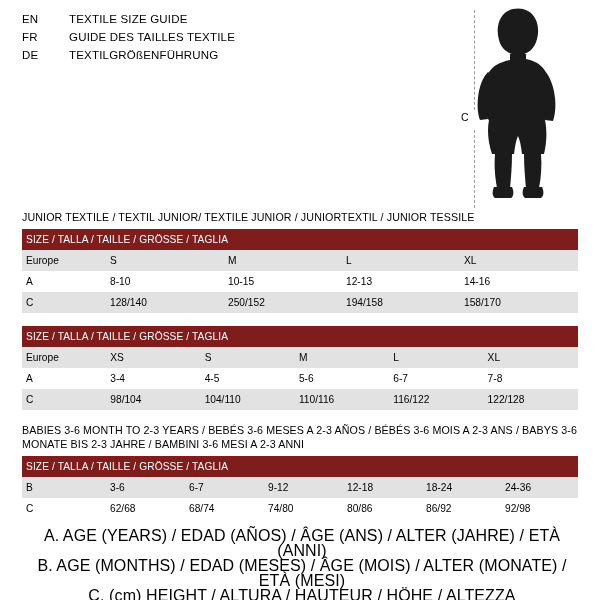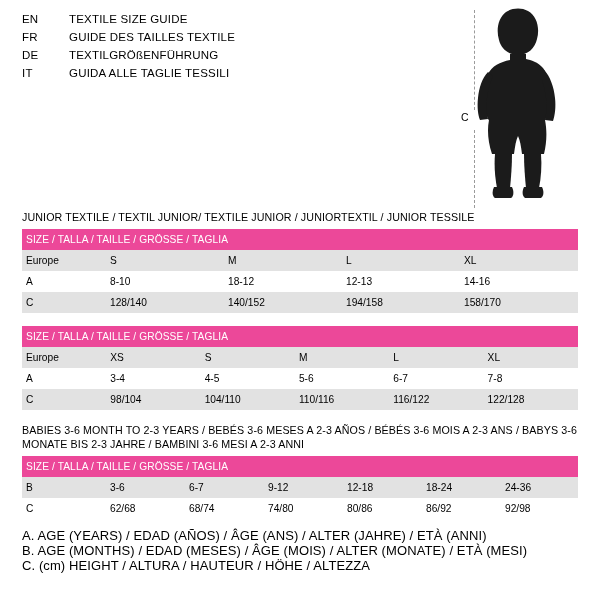--- a/index.html
+++ b/index.html
@@ -98,67 +98,64 @@
   table.size-table td {
     font-size: 10.2px;
     padding: 3px 0 3px 4px;
     border: none;
     vertical-align: middle;
     height: 15px;
     white-space: nowrap;
     overflow: hidden;
   }
   .hdr-row td {
-    background: #ec4899;
+    background: #7f1d1d;
     color: #ffffff;
     font-size: 9.8px;
     letter-spacing: 0.1px;
   }
   .shaded td {
     background: #e2e2e2;
   }
   .plain td {
     background: #ffffff;
   }
 
   
   .legend {
     position: absolute;
     left: 22px;
     top: 528px;
     width: 560px;
   }
   .legend div {
-    font-size: 13px;
+    font-size: 16px;
     line-height: 15px;
     letter-spacing: 0.1px;
+    text-align: center;
   }
 </style>
 </head>
 <body>
 
 <div class="page">
 
   <div class="lang-block">
     <div class="lang-row">
       <span class="lang-code">EN</span>
       <span class="lang-title">TEXTILE SIZE GUIDE</span>
     </div>
     <div class="lang-row">
       <span class="lang-code">FR</span>
       <span class="lang-title">GUIDE DES TAILLES TEXTILE</span>
     </div>
     <div class="lang-row">
       <span class="lang-code">DE</span>
       <span class="lang-title">TEXTILGRÖßENFÜHRUNG</span>
     </div>
-    <div class="lang-row">
-      <span class="lang-code">IT</span>
-      <span class="lang-title">GUIDA ALLE TAGLIE TESSILI</span>
-    </div>
   </div>
 
   <div class="figure-area">
     <div class="dash-line dash-top"></div>
     <div class="dash-line dash-bottom"></div>
     <span class="c-label">C</span>
     <svg class="figure-svg" width="120" height="195" viewBox="0 0 120 195">
       <g fill="#1b1b1b">
 
         <path d="M46 4 C38 10 36 22 39 32 C41 41 49 47 58 47 C68 47 75 40 77 31 C80 20 77 8 68 3 C61 -1 52 0 46 4 Z"></path>
@@ -200,28 +197,28 @@
         <tr class="shaded">
           <td>Europe</td>
           <td>S</td>
           <td>M</td>
           <td>L</td>
           <td>XL</td>
         </tr>
         <tr class="plain">
           <td>A</td>
           <td>8-10</td>
-          <td>18-12</td>
+          <td>10-15</td>
           <td>12-13</td>
           <td>14-16</td>
         </tr>
         <tr class="shaded">
           <td>C</td>
           <td>128/140</td>
-          <td>140/152</td>
+          <td>250/152</td>
           <td>194/158</td>
           <td>158/170</td>
         </tr>
       </tbody>
     </table>
 
     <table class="size-table">
       <colgroup>
         <col style="width:84px">
           <col style="width:94px">

